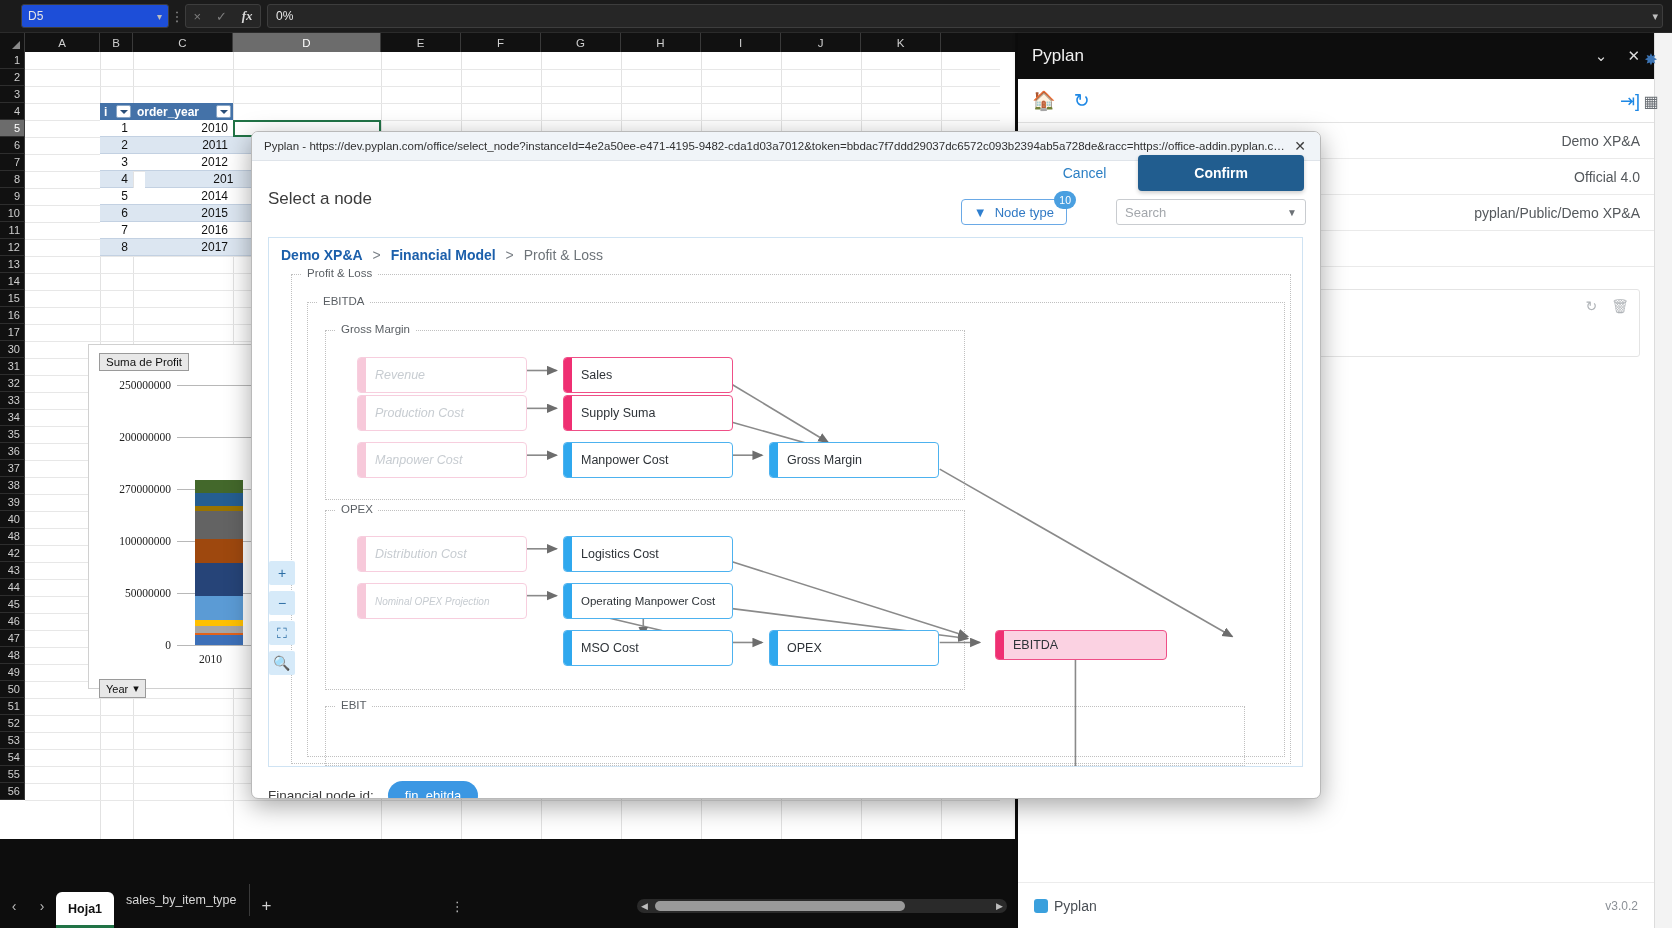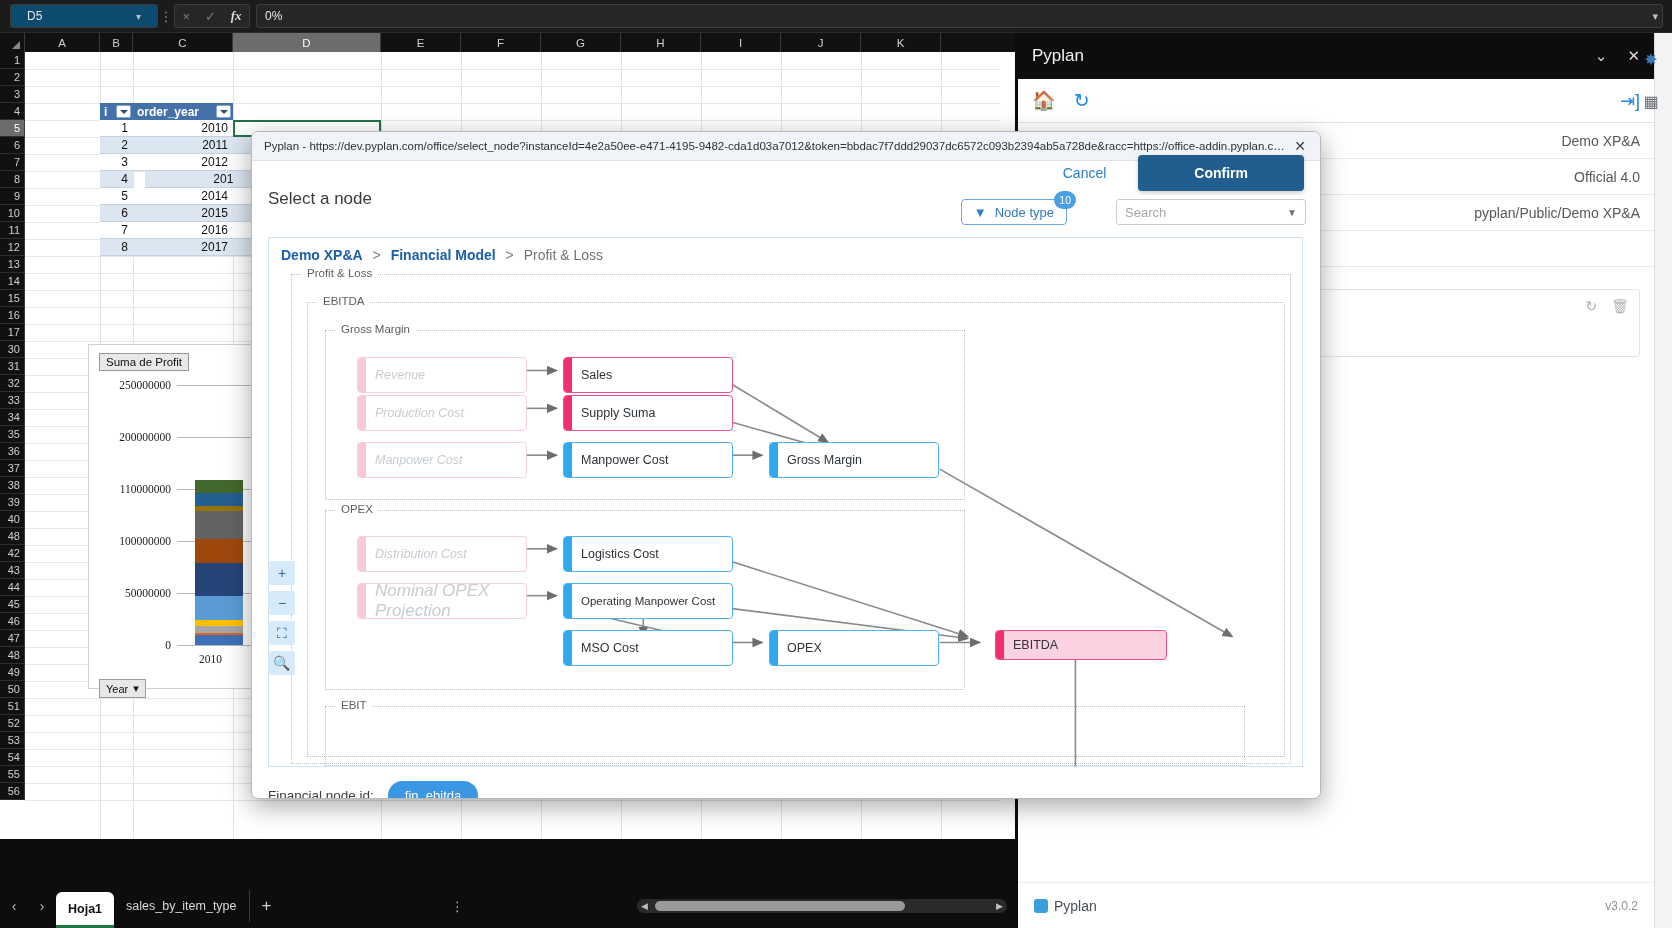--- a/index.html
+++ b/index.html
@@ -10,23 +10,23 @@
   }
   #root { position: relative; width: 1672px; height: 928px; }
 
   
   .formulabar {
     position: absolute; left: 0; top: 0; width: 1672px; height: 33px;
     background: #1b1b1b; display: flex; align-items: center; gap: 0px;
     border-bottom: 1px solid #2b2b2b;
   }
   .namebox {
-    margin-left: 10px; width: 148px; height: 24px; background: #0c4a6e;
+    margin-left: 21px; width: 148px; height: 24px; background: #1d4ed8;
     border: 1px solid #3d3d3d; border-radius: 3px; color: #e6e6e6;
-    font-size: 12px; display: flex; align-items: center; padding: 0 16px;
+    font-size: 12px; display: flex; align-items: center; padding: 0 6px;
     justify-content: space-between;
   }
   .namebox .chev { color: #bdbdbd; font-size: 10px; }
   .kebab { width: 16px; text-align: center; color: #9a9a9a; font-size: 13px; letter-spacing: 0; }
   .fx-group {
     width: 76px; height: 24px; background: #262626; border: 1px solid #3d3d3d;
     border-radius: 3px; display: flex; align-items: center; justify-content: space-around;
     color: #7d7d7d; font-size: 13px;
   }
   .fx-group .fx { font-style: italic; font-family: "Liberation Serif", serif; font-weight: bold; color:#d8d8d8; }
@@ -373,21 +373,21 @@
         <div class="tbl-cell alt" style="left: 208px; top: 187px; width: 148px;"></div>
         <div class="selcell" style="left: 208px; top: 68px; width: 148px; height: 17px;"></div>
         <div class="chartobj" style="left: 63px; top: 292px; width: 200px; height: 345px;">
           <div class="chart-legend-top">Suma de Profit</div>
           <div class="chart-ytick" style="top: 300px; right: 116px;">0</div>
           <div class="chart-grid" style="top: 300px; left: 88px; width: 100px;"></div>
           <div class="chart-ytick" style="top: 248px; right: 116px;">50000000</div>
           <div class="chart-grid" style="top: 248px; left: 88px; width: 100px;"></div>
           <div class="chart-ytick" style="top: 196px; right: 116px;">100000000</div>
           <div class="chart-grid" style="top: 196px; left: 88px; width: 100px;"></div>
-          <div class="chart-ytick" style="top: 144px; right: 116px;">110000000</div>
+          <div class="chart-ytick" style="top: 144px; right: 116px;">270000000</div>
           <div class="chart-grid" style="top: 144px; left: 88px; width: 100px;"></div>
           <div class="chart-ytick" style="top: 92px; right: 116px;">200000000</div>
           <div class="chart-grid" style="top: 92px; left: 88px; width: 100px;"></div>
           <div class="chart-ytick" style="top: 40px; right: 116px;">250000000</div>
           <div class="chart-grid" style="top: 40px; left: 88px; width: 100px;"></div>
           <div style="position: absolute; left: 106px; width: 48px; top: 40px; height: 260px;">
             <div class="seg" style="background: rgb(61, 112, 184); height: 9.88px; bottom: 0px; position: absolute;"></div>
             <div class="seg" style="background: rgb(226, 98, 27); height: 2.6px; bottom: 9.88px; position: absolute;"></div>
             <div class="seg" style="background: rgb(166, 166, 166); height: 6.76px; bottom: 12.48px; position: absolute;"></div>
             <div class="seg" style="background: rgb(255, 192, 0); height: 5.72px; bottom: 19.24px; position: absolute;"></div>
@@ -410,21 +410,21 @@
 
   <div class="vscroll">
     <div class="vs-arrow" style="top:0">▲</div>
     <div class="thumb"></div>
     <div class="vs-arrow" style="bottom:0">▼</div>
   </div>
 
   <div class="bottombar">
     <div class="nav-arrow">‹</div>
     <div class="nav-arrow">›</div>
-    <div id="tabs" style="display:flex;align-items:center;height:44px;">
+    <div id="tabs" style="display:flex;align-items:flex-start;height:44px;">
         <div class="sheet-tab active">Hoja1</div>
         <div class="sheet-tab">sales_by_item_type</div>
       </div>
     <div class="plus-tab">+</div>
     <div style="margin-left:auto;color:#bdbdbd;font-size:13px;padding-right:6px">⋮</div>
     <div class="hscroll">
       <span style="color:#bdbdbd;font-size:9px;margin-left:4px">◀</span>
       <div class="hthumb"></div>
       <span style="position:absolute;right:4px;color:#bdbdbd;font-size:9px">▶</span>
     </div>
@@ -573,21 +573,21 @@
           <div class="bar"></div>
           <div class="lab">Gross Margin</div>
         </div>
 
         <div class="node ghost" style="left:88px;top:298px;width:170px">
           <div class="bar"></div>
           <div class="lab">Distribution Cost</div>
         </div>
         <div class="node ghost" style="left:88px;top:345px;width:170px">
           <div class="bar"></div>
-          <div class="lab" style="font-size:17px">Nominal OPEX Projection</div>
+          <div class="lab" style="font-size:10px">Nominal OPEX Projection</div>
         </div>
         <div class="node blue" style="left:294px;top:298px;width:170px">
           <div class="bar"></div>
           <div class="lab">Logistics Cost</div>
         </div>
         <div class="node blue" style="left:294px;top:345px;width:170px">
           <div class="bar"></div>
           <div class="lab" style="font-size:11.5px">Operating Manpower Cost</div>
         </div>
         <div class="node blue" style="left:294px;top:392px;width:170px">

